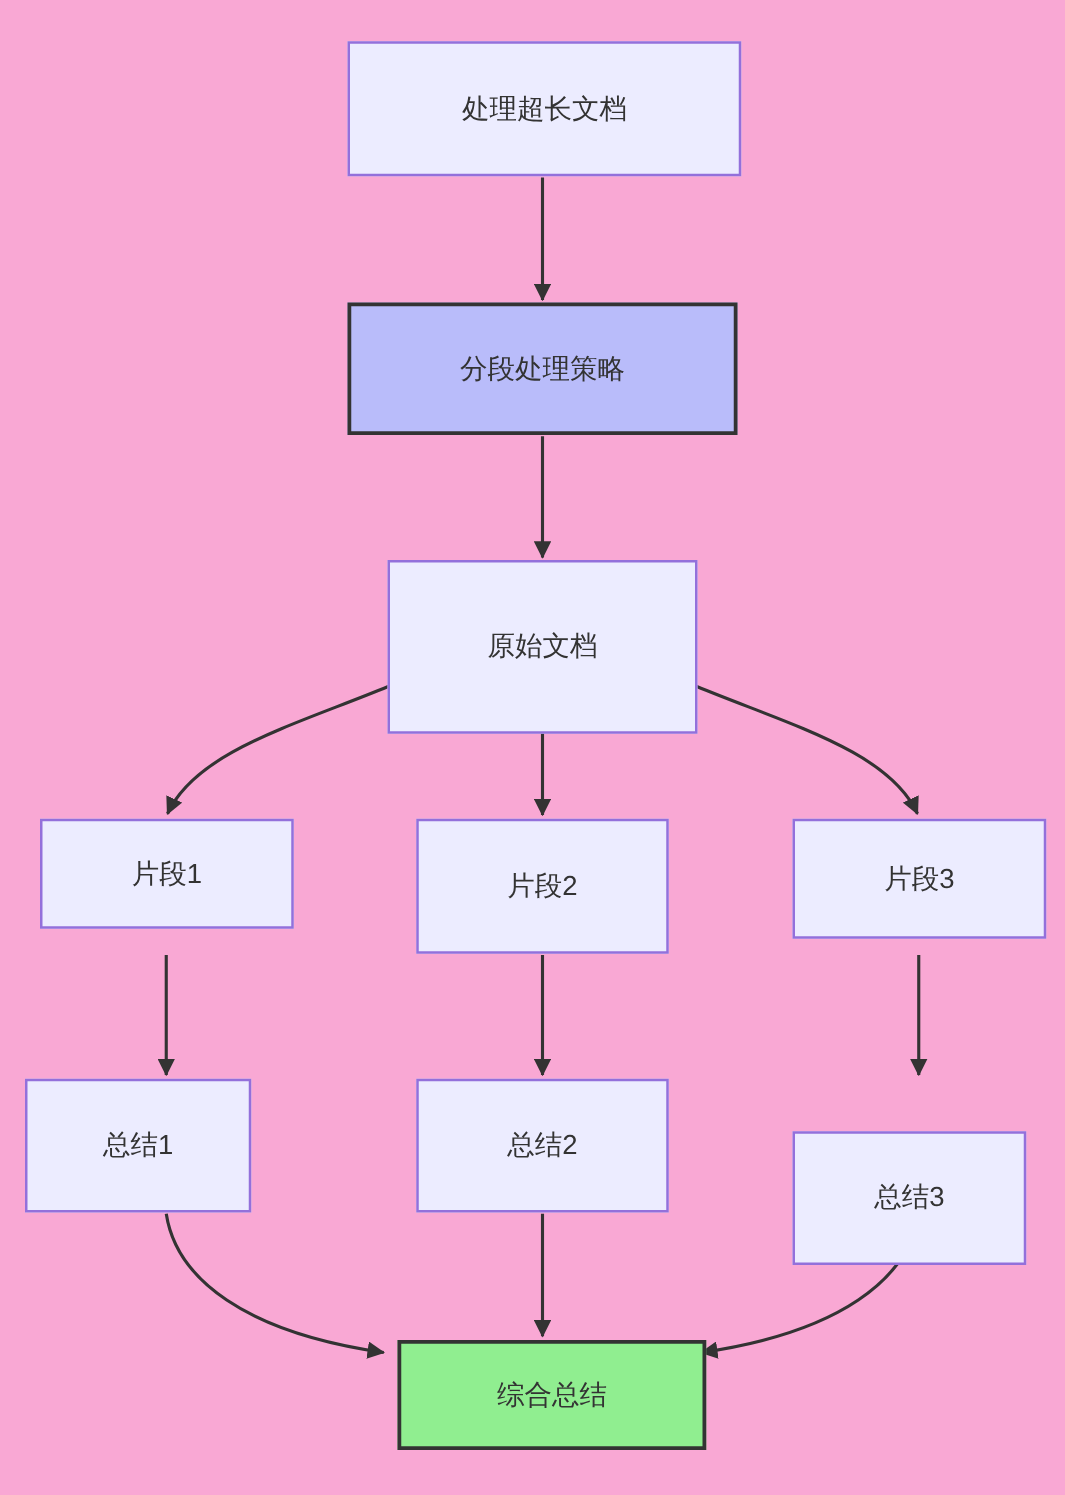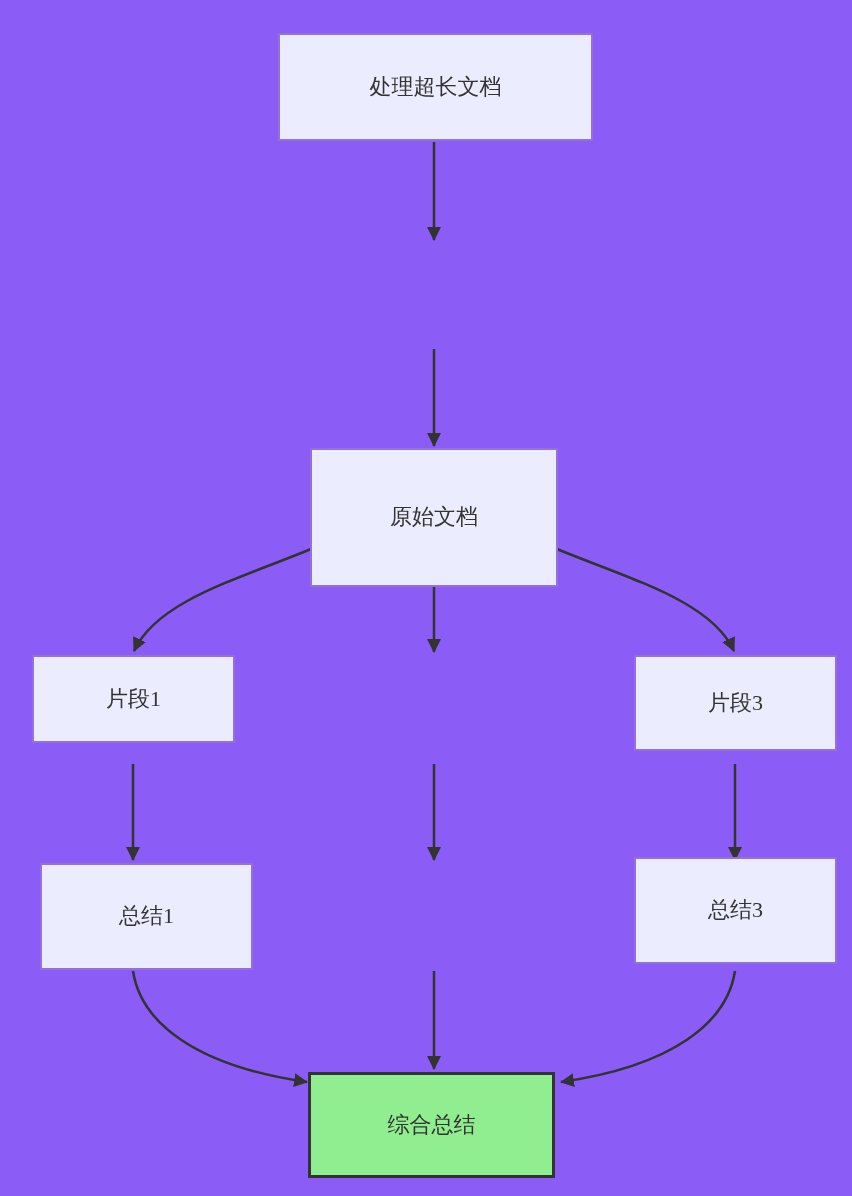--- a/index.html
+++ b/index.html
@@ -4,23 +4,23 @@
 <style>
   html, body {
     margin: 0;
     padding: 0;
     background: #ffffff;
   }
   .canvas {
     position: relative;
     width: 852px;
     height: 1196px;
-    background: #8b5cf6;
+    background: #f9a8d4;
     overflow: hidden;
-    font-family: Liberation Serif, serif;
+    font-family: Liberation Sans, sans-serif;
   }
   .edges {
     position: absolute;
     left: 0;
     top: 0;
     width: 852px;
     height: 1196px;
   }
   .edges path.edge {
     fill: none;
@@ -74,40 +74,49 @@
     <path class="edge" d="M735 764 L735 860" marker-end="url(#arrow)"></path>
     <path class="edge" d="M133 971 C141 1023 196 1066 307 1082" marker-end="url(#arrow)"></path>
     <path class="edge" d="M434 971 L434 1069" marker-end="url(#arrow)"></path>
     <path class="edge" d="M735 971 C727 1023 672 1066 561 1082" marker-end="url(#arrow)"></path>
   </svg>
 
   <div class="node" style="left:278px; top:33px; width:315px; height:108px">
     <span>处理超长文档</span>
   </div>
 
+  <div class="node strong-purple" style="left:278px; top:242px; width:312px; height:106px">
+    <span>分段处理策略</span>
+  </div>
 
   <div class="node" style="left:310px; top:448px; width:248px; height:139px">
     <span>原始文档</span>
   </div>
 
   <div class="node" style="left:32px; top:655px; width:203px; height:88px">
     <span>片段1</span>
   </div>
 
+  <div class="node" style="left:333px; top:655px; width:202px; height:108px">
+    <span>片段2</span>
+  </div>
 
   <div class="node" style="left:634px; top:655px; width:203px; height:96px">
     <span>片段3</span>
   </div>
 
-  <div class="node" style="left:40px; top:863px; width:213px; height:107px">
+  <div class="node" style="left:20px; top:863px; width:181px; height:107px">
     <span>总结1</span>
   </div>
 
+  <div class="node" style="left:333px; top:863px; width:202px; height:107px">
+    <span>总结2</span>
+  </div>
 
-  <div class="node" style="left:634px; top:857px; width:203px; height:107px">
+  <div class="node" style="left:634px; top:905px; width:187px; height:107px">
     <span>总结3</span>
   </div>
 
-  <div class="node strong-green" style="left:308px; top:1072px; width:247px; height:106px">
+  <div class="node strong-green" style="left:318px; top:1072px; width:247px; height:88px">
     <span>综合总结</span>
   </div>
 
 </div>
 
 </body></html>

